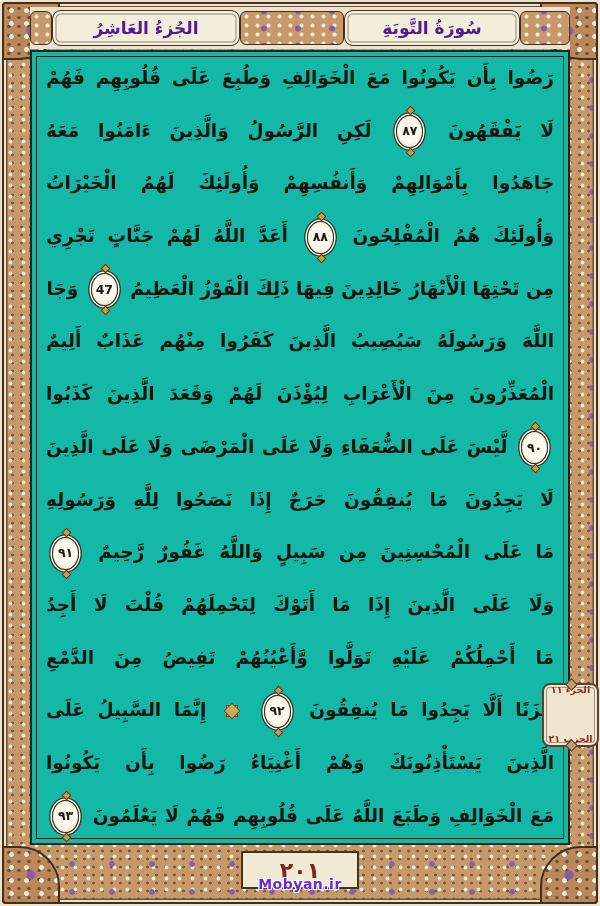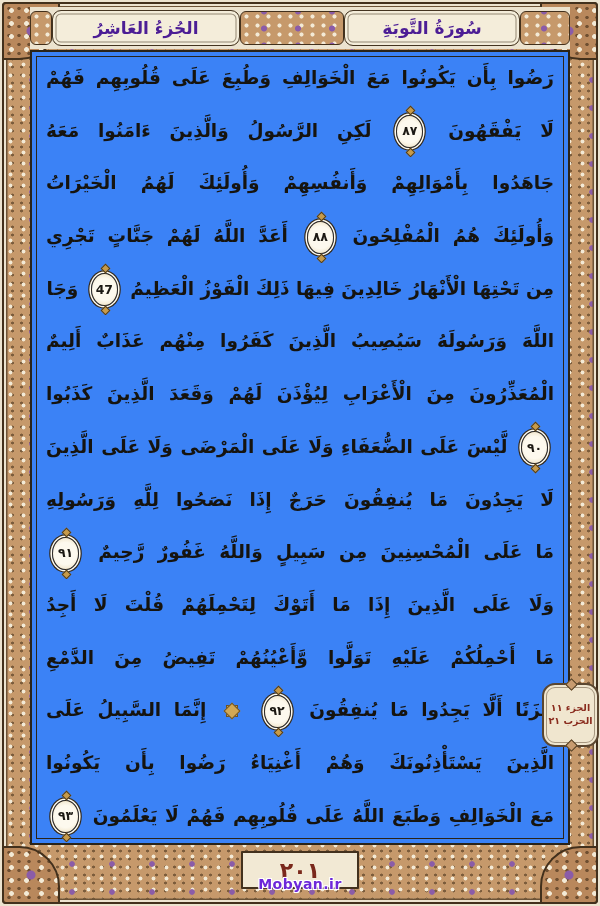--- a/index.html
+++ b/index.html
@@ -74,21 +74,21 @@
   .cartouche span {
     font-size: 17px; font-weight: bold; color: #4c1d95;
     white-space: nowrap; letter-spacing: 0.5px;
   }
   .cart-surah { width: 176px; }
   .cart-juz   { width: 188px; }
 
   
   .text-frame {
     position: absolute; left: 30px; right: 30px; top: 50px; bottom: 61px;
-    background: #3b82f6;
+    background: #14b8a6;
     border: 2.5px solid #2a2318;
     outline: 1.3px solid #2a2318;
     outline-offset: -7px;
     padding: 0 14px;
   }
   .line {
     display: block;
     height: 52.7px;
     line-height: 52.7px;
     direction: rtl;
@@ -137,23 +137,23 @@
     background: #d2a855; border: 1px solid #6b5226;
   }
   .rub::after { transform: rotate(45deg); }
 
   
   .side-marker {
     position: absolute; right: 1px; top: 683px;
     width: 57px; height: 64px;
     background: #f0e6cf;
     border: 2px solid #5a4630;
-    border-radius: 13px;
+    border-radius: 8px;
     display: flex; flex-direction: column;
-    align-items: center; justify-content: center;
+    align-items: center; justify-content: space-between;
     gap: 2px;
     box-shadow: inset 0 0 0 2px #f0e6cf, inset 0 0 0 3px rgba(90,70,48,0.5);
   }
   .side-marker::before, .side-marker::after {
     content: ""; position: absolute; left: 50%;
     width: 7px; height: 7px; margin-left: -3.5px;
     background: #c79b6f; border: 1.2px solid #4c3a1e;
     transform: rotate(45deg);
   }
   .side-marker::before { top: -5px; }

